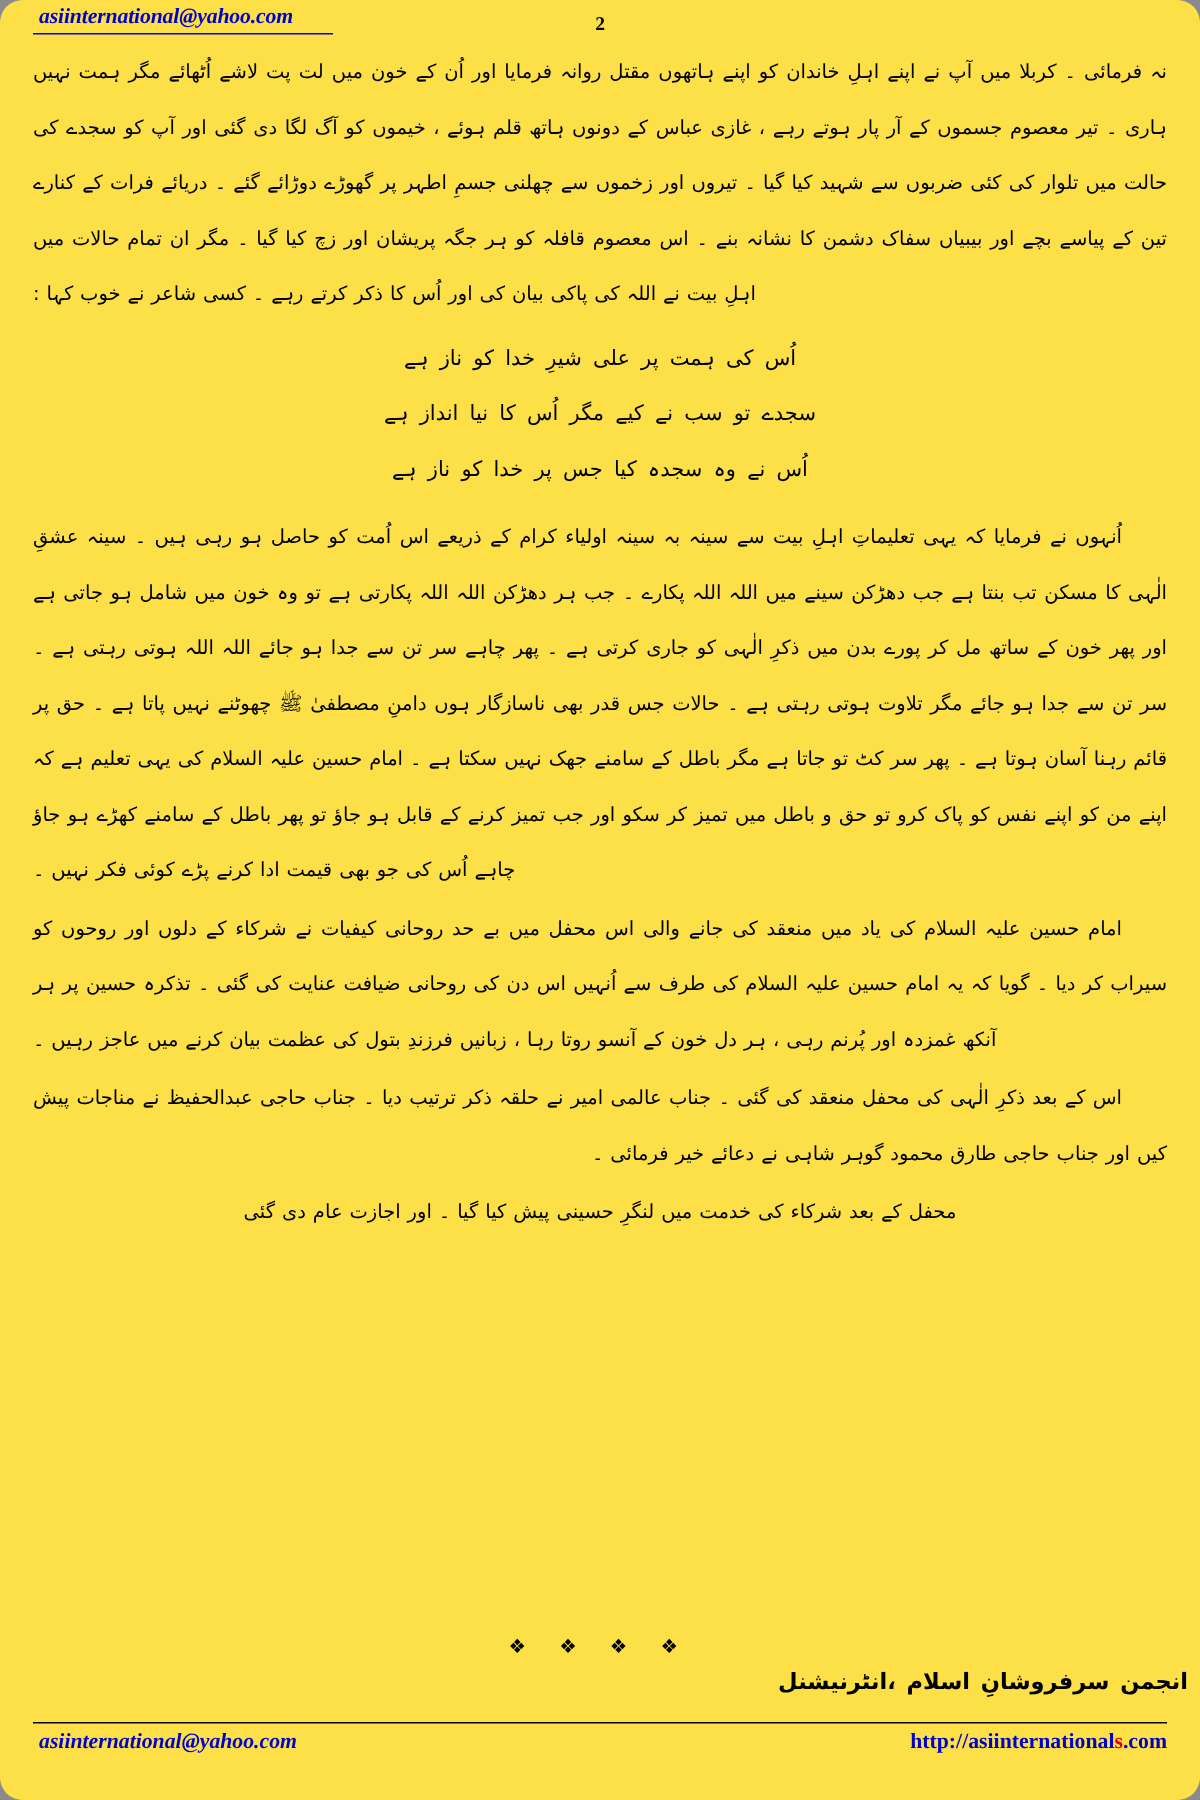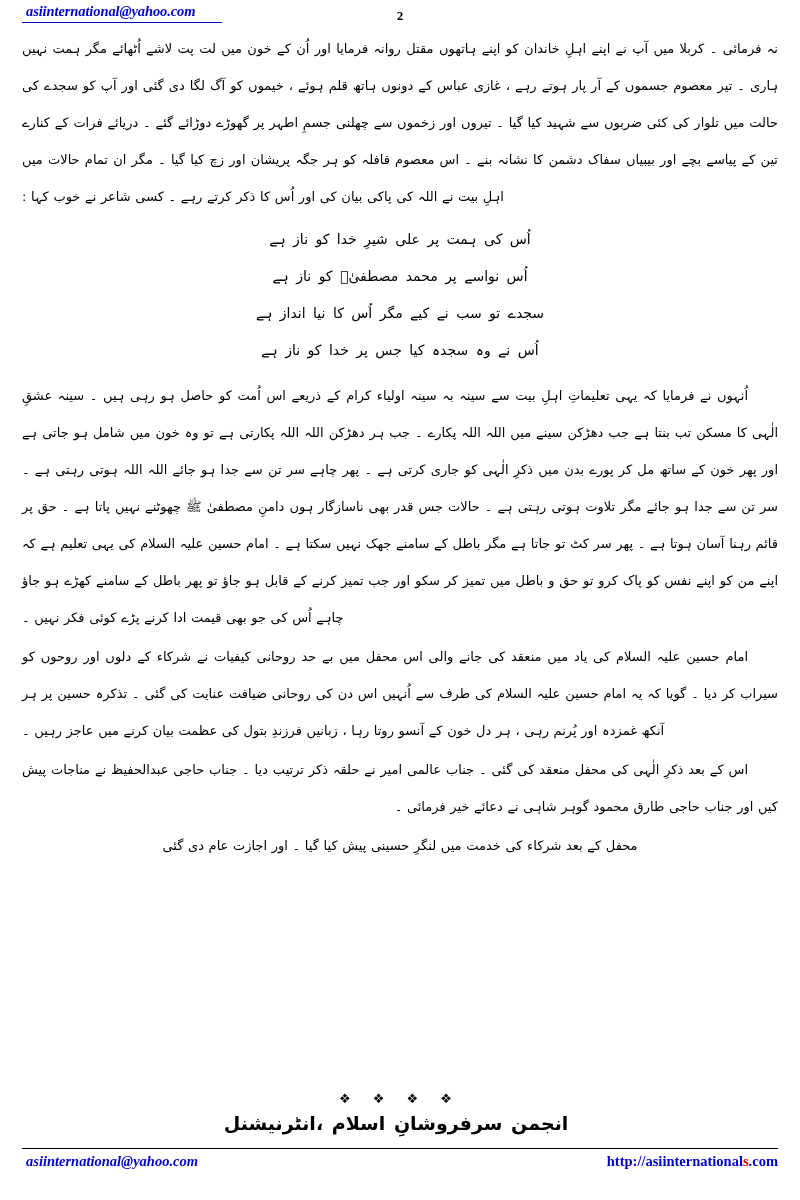--- a/index.html
+++ b/index.html
@@ -5,25 +5,26 @@
 <style>
   html, body {
     margin: 0;
     padding: 0;
     background: #8a8a8a;
   }
   .page {
     position: relative;
     width: 800px;
     height: 1200px;
-    background: #ffffff;
+    background: #fde047;
     margin: 0 auto;
     overflow: hidden;
     box-sizing: border-box;
     font-family: "Liberation Serif", "DejaVu Serif", serif;
+    border-radius: 15px;
   }
 
   
   .header {
     position: absolute;
     top: 0;
     left: 0;
     width: 800px;
     height: 30px;
     direction: ltr;
@@ -123,24 +124,24 @@
     font-size: 13px;
     color: #000000;
     letter-spacing: 9px;
     line-height: 16px;
   }
   .org-name {
     position: absolute;
     left: 0;
     top: 1112px;
     width: 792px;
-    text-align: center;
+    text-align: right;
     direction: rtl;
     font-family: "DejaVu Sans", "Liberation Sans", sans-serif;
-    font-size: 19px;
+    font-size: 15px;
     font-weight: bold;
     color: #000000;
     word-spacing: 2px;
   }
 
   
   .footer {
     position: absolute;
     left: 0;
     top: 1148px;
@@ -191,21 +192,20 @@
     <div class="header-rule"></div>
     <div class="page-number">2</div>
   </div>
 
   <div class="body-area">
 
     <p class="u-para">نہ فرمائی ۔ کربلا میں آپ نے اپنے اہلِ خاندان کو اپنے ہاتھوں مقتل روانہ فرمایا اور اُن کے خون میں لت پت لاشے اُٹھائے مگر ہمت نہیں ہاری ۔ تیر معصوم جسموں کے آر پار ہوتے رہے ، غازی عباس کے دونوں ہاتھ قلم ہوئے ، خیموں کو آگ لگا دی گئی اور آپ کو سجدے کی حالت میں تلوار کی کئی ضربوں سے شہید کیا گیا ۔ تیروں اور زخموں سے چھلنی جسمِ اطہر پر گھوڑے دوڑائے گئے ۔ دریائے فرات کے کنارے تین کے پیاسے بچے اور بیبیاں سفاک دشمن کا نشانہ بنے ۔ اس معصوم قافلہ کو ہر جگہ پریشان اور زچ کیا گیا ۔ مگر ان تمام حالات میں اہلِ بیت نے اللہ کی پاکی بیان کی اور اُس کا ذکر کرتے رہے ۔ کسی شاعر نے خوب کہا :</p>
 
     <div class="poetry">
       <div class="poetry-line">اُس کی ہمت پر علی شیرِ خدا کو ناز ہے</div>
-      <div class="poetry-line">اُس نواسے پر محمد مصطفیٰؐ کو ناز ہے</div>
       <div class="poetry-line">سجدے تو سب نے کیے مگر اُس کا نیا انداز ہے</div>
       <div class="poetry-line">اُس نے وہ سجدہ کیا جس پر خدا کو ناز ہے</div>
     </div>
 
 
     <p class="u-para indent-line">اُنہوں نے فرمایا کہ یہی تعلیماتِ اہلِ بیت سے سینہ بہ سینہ اولیاء کرام کے ذریعے اس اُمت کو حاصل ہو رہی ہیں ۔ سینہ عشقِ الٰہی کا مسکن تب بنتا ہے جب دھڑکن سینے میں اللہ اللہ پکارے ۔ جب ہر دھڑکن اللہ اللہ پکارتی ہے تو وہ خون میں شامل ہو جاتی ہے اور پھر خون کے ساتھ مل کر پورے بدن میں ذکرِ الٰہی کو جاری کرتی ہے ۔ پھر چاہے سر تن سے جدا ہو جائے اللہ اللہ ہوتی رہتی ہے ۔ سر تن سے جدا ہو جائے مگر تلاوت ہوتی رہتی ہے ۔ حالات جس قدر بھی ناسازگار ہوں دامنِ مصطفیٰ ﷺ چھوٹنے نہیں پاتا ہے ۔ حق پر قائم رہنا آسان ہوتا ہے ۔ پھر سر کٹ تو جاتا ہے مگر باطل کے سامنے جھک نہیں سکتا ہے ۔ امام حسین علیہ السلام کی یہی تعلیم ہے کہ اپنے من کو اپنے نفس کو پاک کرو تو حق و باطل میں تمیز کر سکو اور جب تمیز کرنے کے قابل ہو جاؤ تو پھر باطل کے سامنے کھڑے ہو جاؤ چاہے اُس کی جو بھی قیمت ادا کرنے پڑے کوئی فکر نہیں ۔</p>
 
     <p class="u-para indent-line">امام حسین علیہ السلام کی یاد میں منعقد کی جانے والی اس محفل میں بے حد روحانی کیفیات نے شرکاء کے دلوں اور روحوں کو سیراب کر دیا ۔ گویا کہ یہ امام حسین علیہ السلام کی طرف سے اُنہیں اس دن کی روحانی ضیافت عنایت کی گئی ۔ تذکرہ حسین پر ہر آنکھ غمزدہ اور پُرنم رہی ، ہر دل خون کے آنسو روتا رہا ، زبانیں فرزندِ بتول کی عظمت بیان کرنے میں عاجز رہیں ۔</p>
 
     <p class="u-para indent-line last-right">اس کے بعد ذکرِ الٰہی کی محفل منعقد کی گئی ۔ جناب عالمی امیر نے حلقہ ذکر ترتیب دیا ۔ جناب حاجی عبدالحفیظ نے مناجات پیش کیں اور جناب حاجی طارق محمود گوہر شاہی نے دعائے خیر فرمائی ۔</p>

